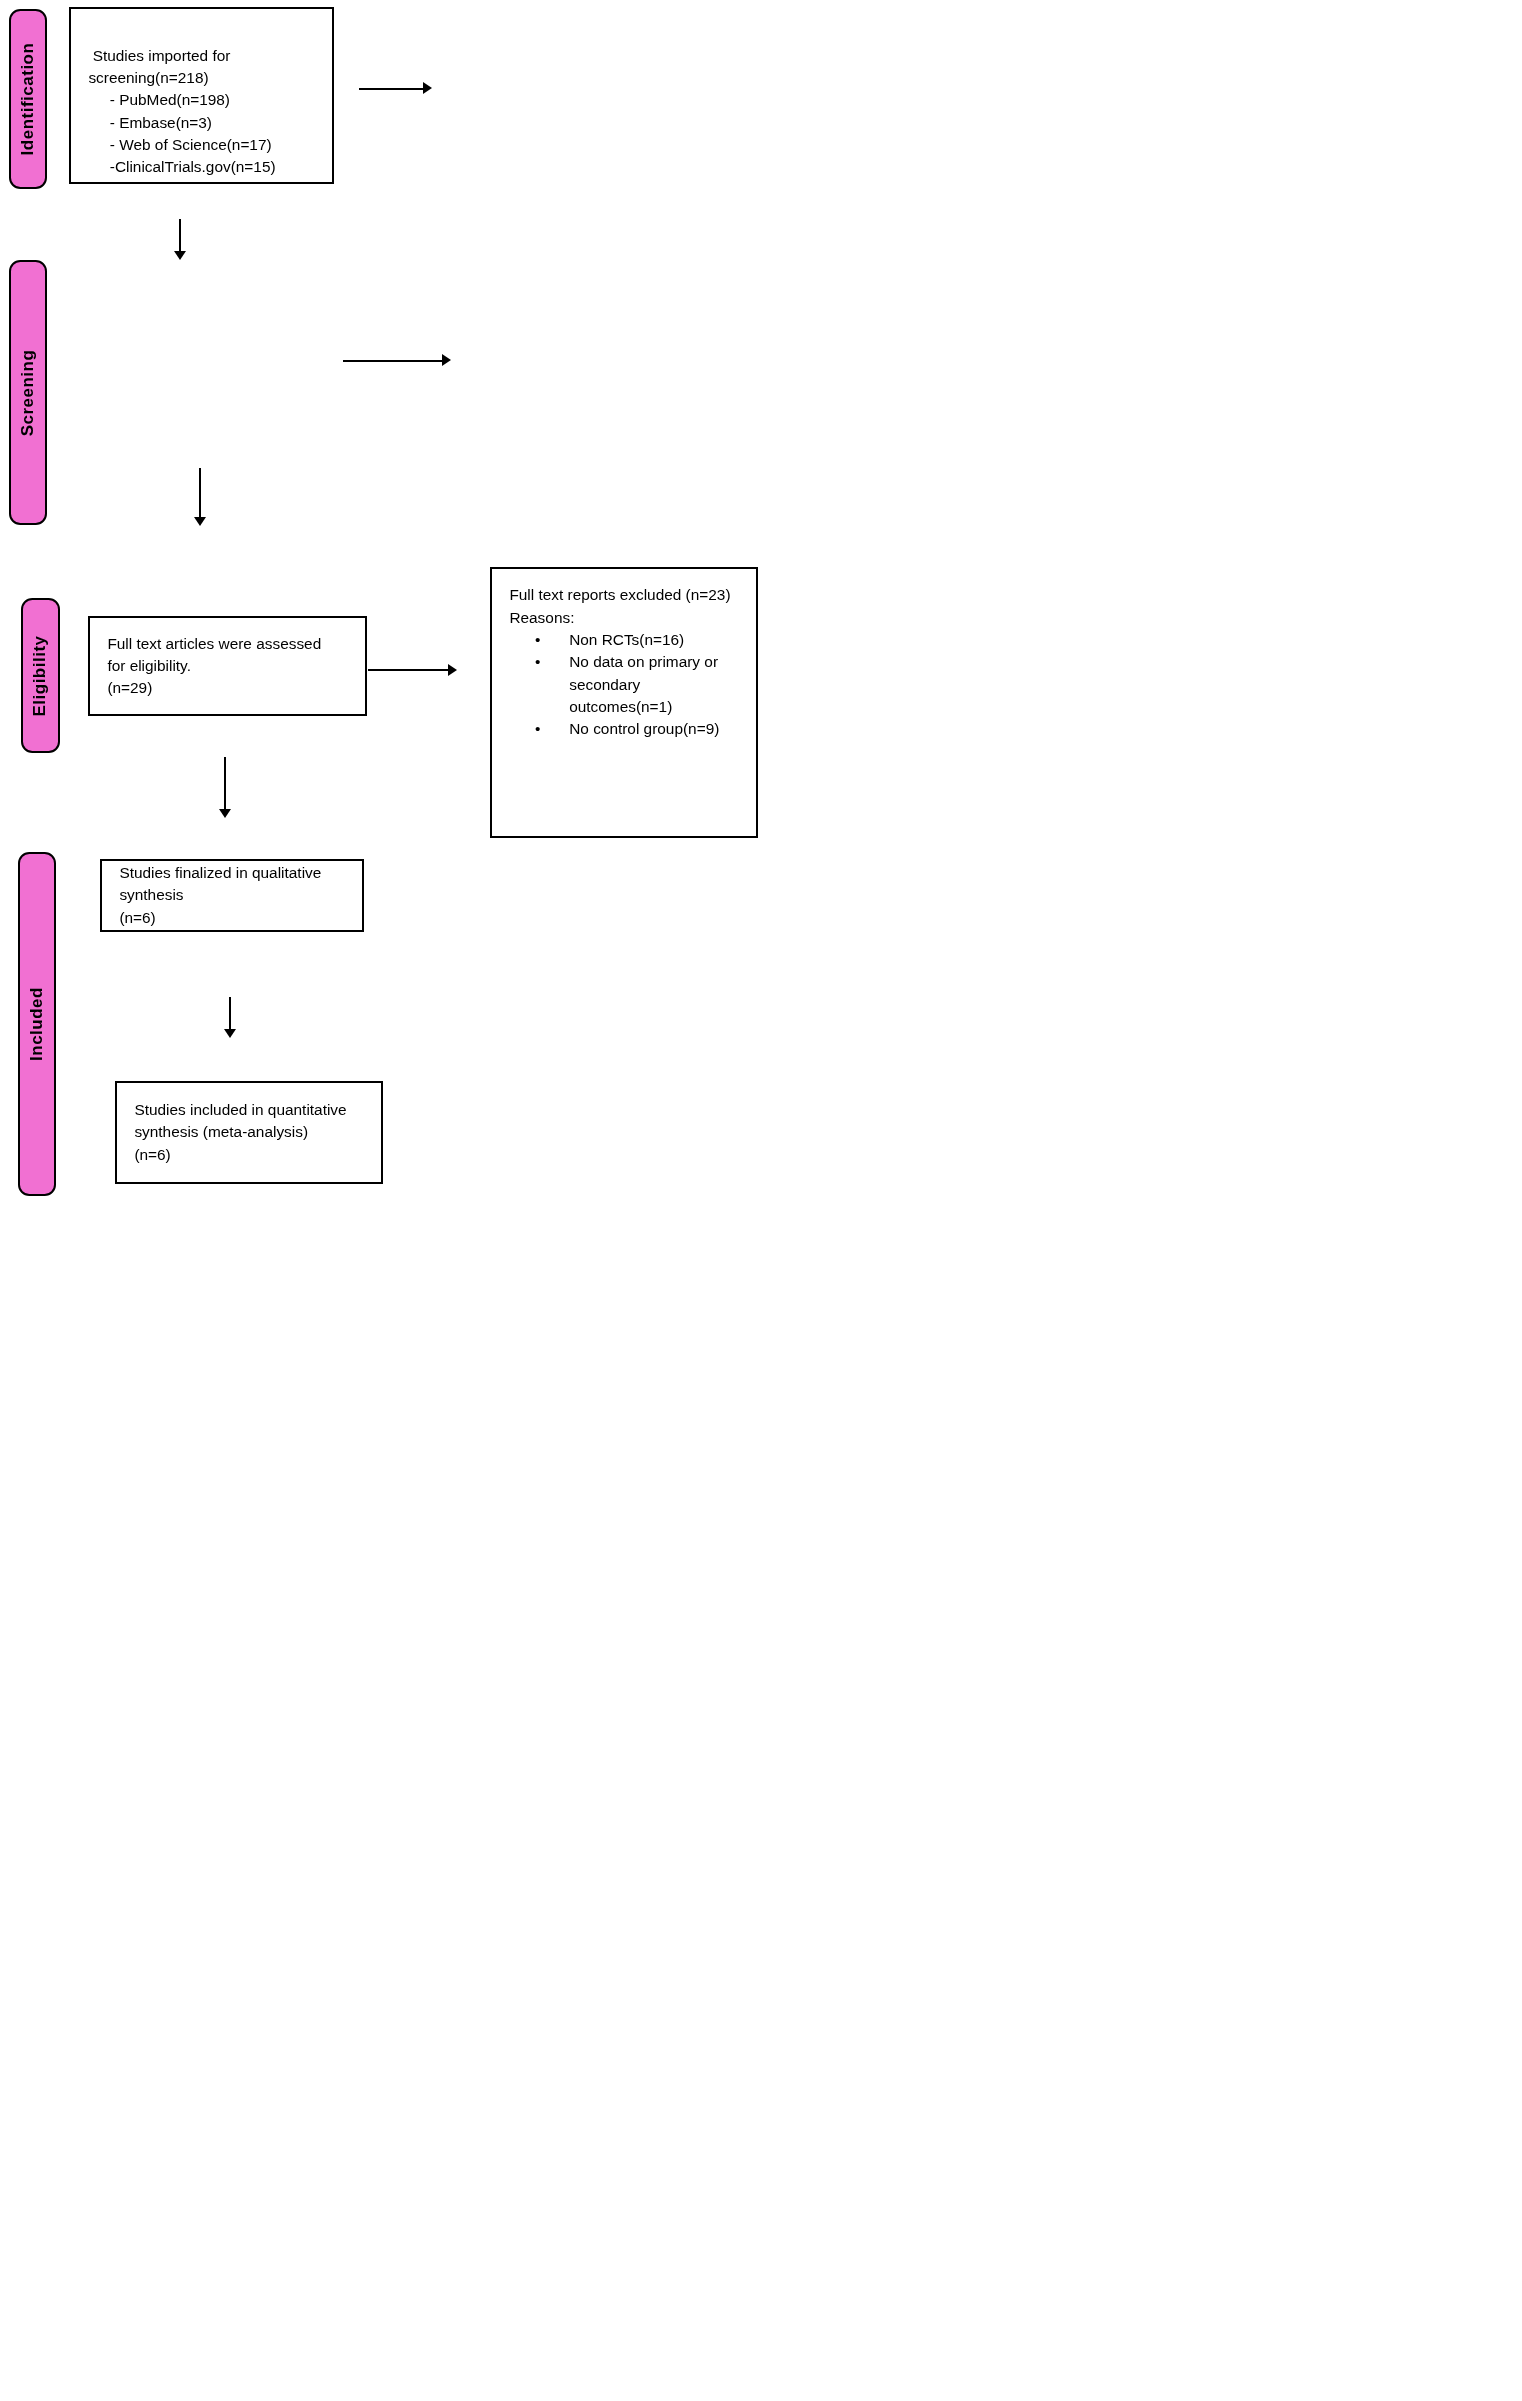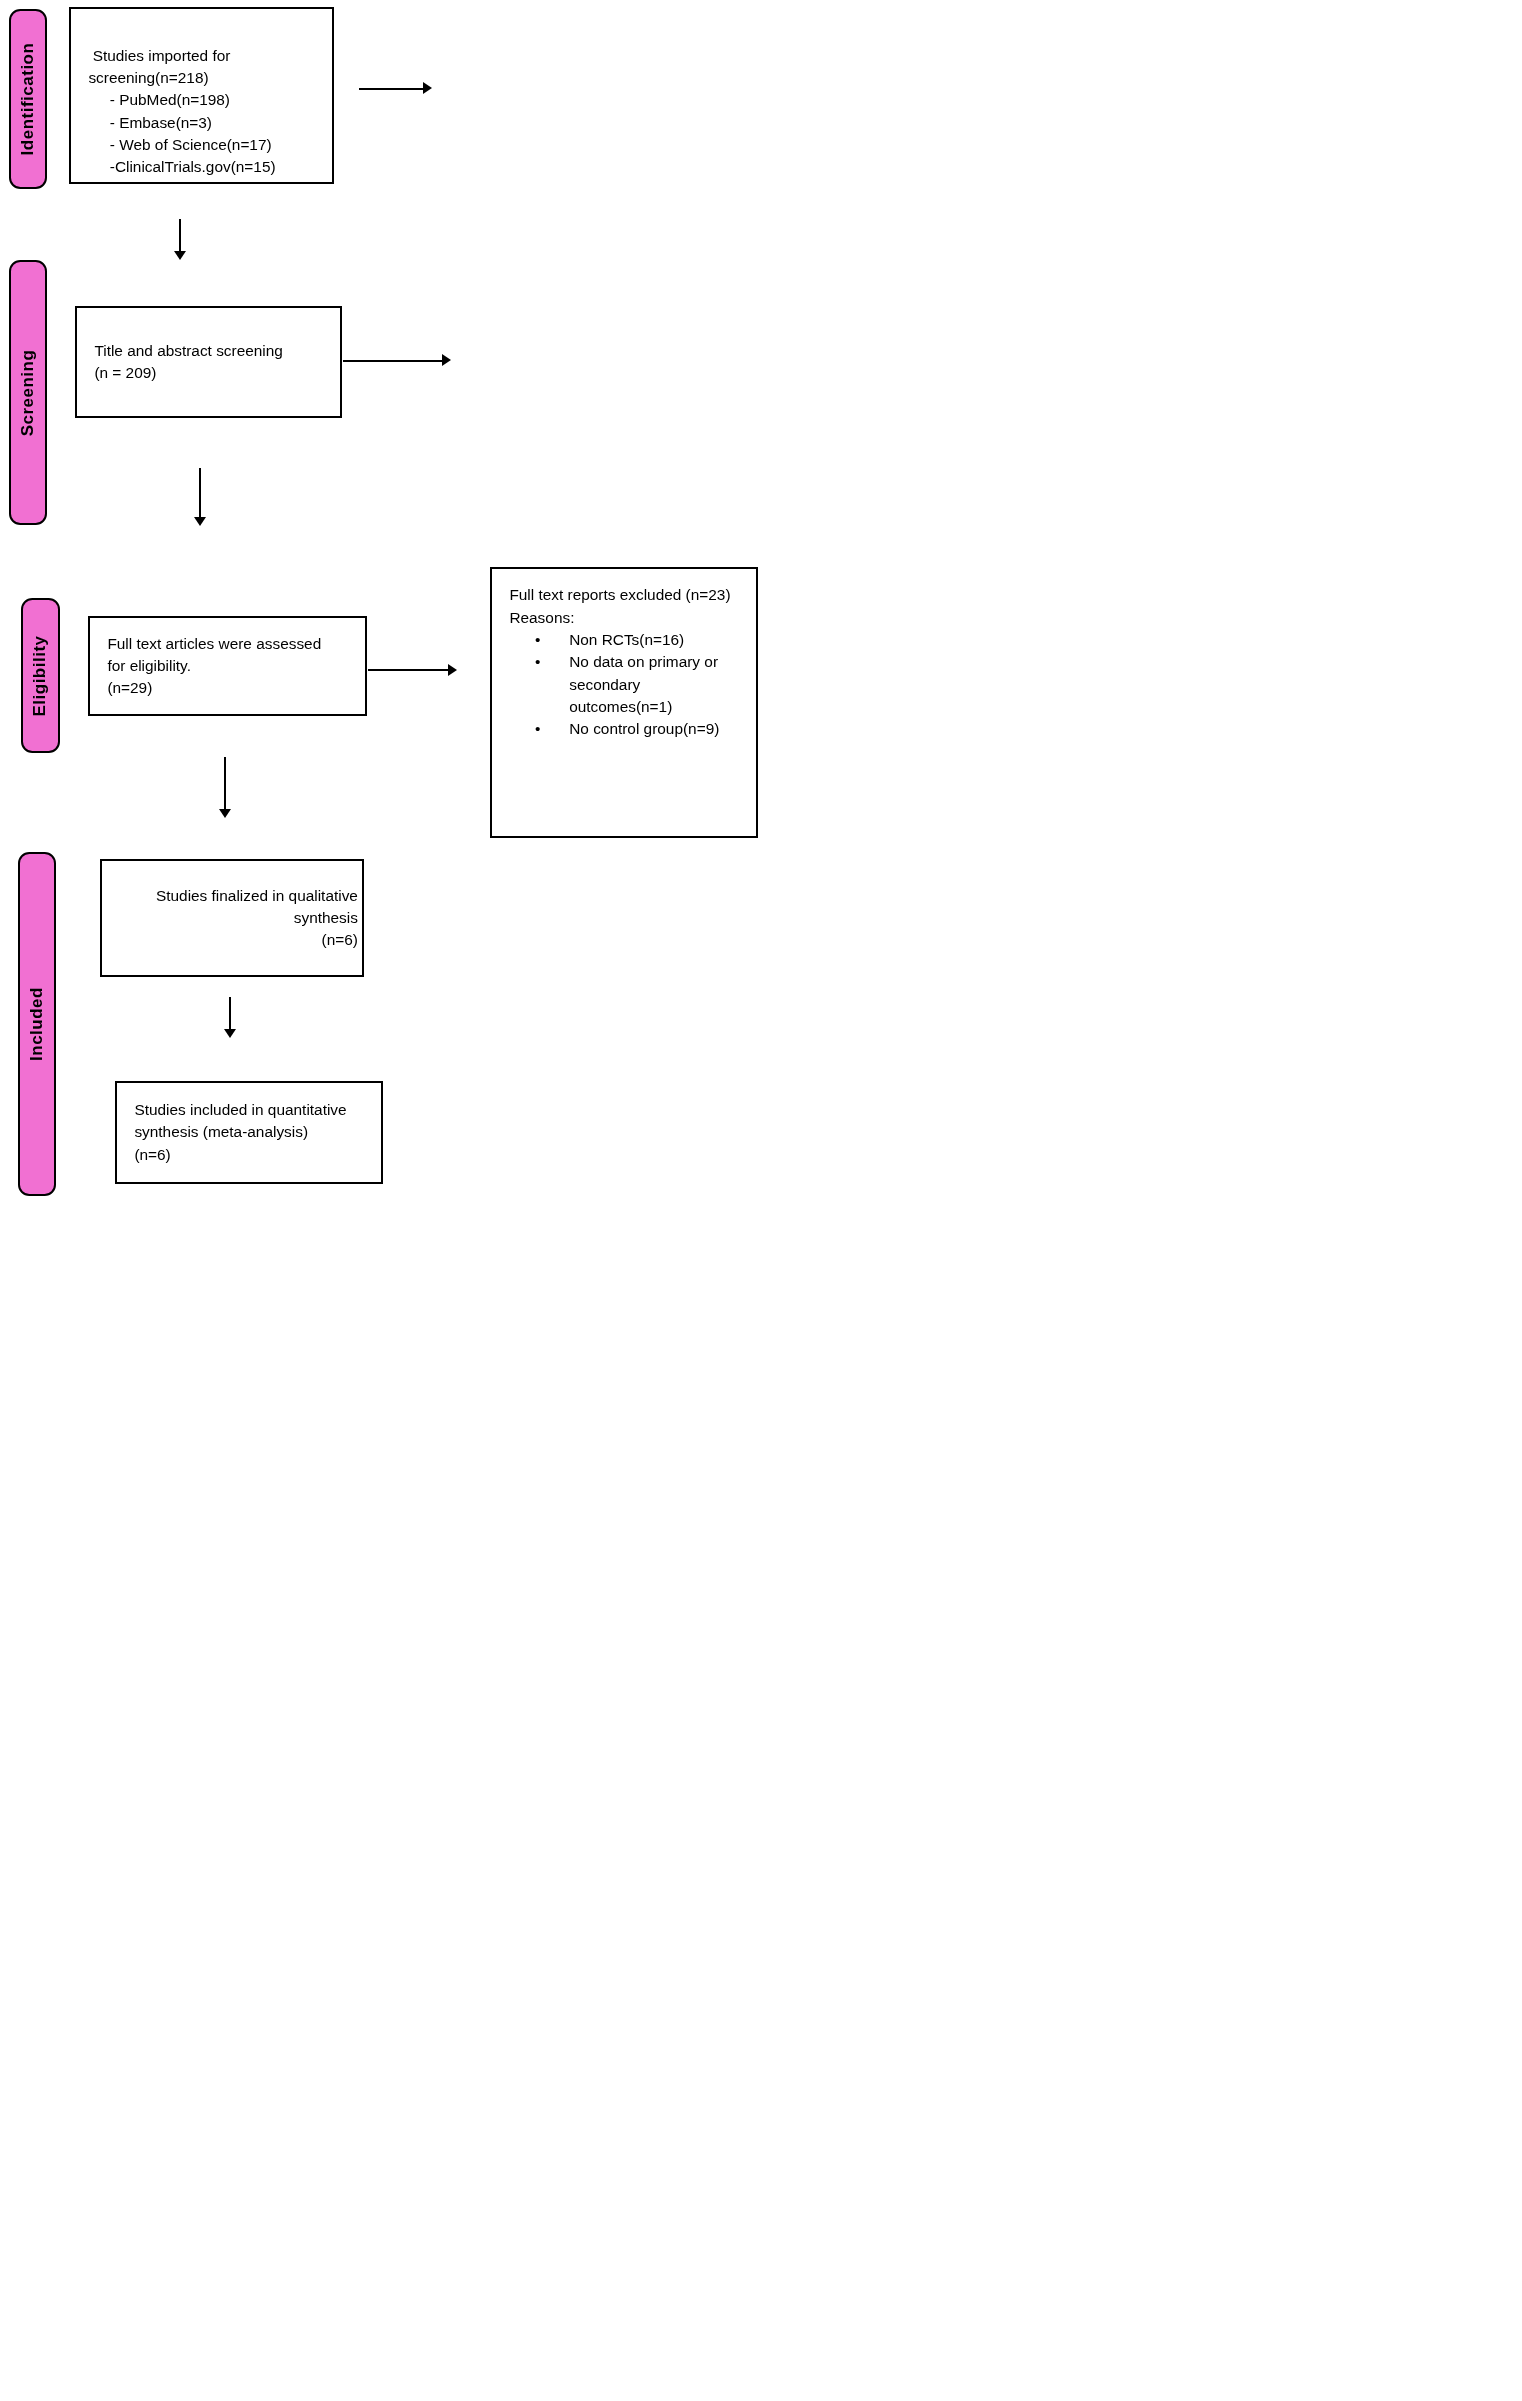--- a/index.html
+++ b/index.html
@@ -113,24 +113,20 @@
      -ClinicalTrials.gov(n=15)</div>
   </div>
 
   <div class="shaft-h" style="left:359px; top:88px; width:66px;"></div>
   <div class="head-right" style="left:423px; top:82px;"></div>
 
 
   <div class="shaft-v" style="left:179px; top:219px; height:32px;"></div>
   <div class="head-down" style="left:174px; top:251px;"></div>
 
-  <div class="fbox" style="left:75px; top:306px; width:267px; height:112px;">
-    <div class="btxt">Title and abstract screening
-(n = 209)</div>
-  </div>
 
   <div class="shaft-h" style="left:343px; top:360px; width:100px;"></div>
   <div class="head-right" style="left:442px; top:354px;"></div>
 
 
   <div class="shaft-v" style="left:199px; top:468px; height:49px;"></div>
   <div class="head-down" style="left:194px; top:517px;"></div>
 
   <div class="fbox" style="left:88px; top:616px; width:279px; height:100px;">
     <div class="btxt">Full text articles were assessed
@@ -158,21 +154,21 @@
       <div class="bullet-row">
         <span class="bullet-dot">•</span>
         <span class="bullet-text">No control group(n=9)</span>
       </div>
     </div>
   </div>
 
   <div class="shaft-v" style="left:224px; top:757px; height:52px;"></div>
   <div class="head-down" style="left:219px; top:809px;"></div>
 
-  <div class="fbox" style="left:100px; top:859px; width:264px; height:118px;text-align:right;">
+  <div class="fbox" style="left:100px; top:859px; width:264px; height:73px;">
     <div class="btxt">Studies finalized in qualitative
 synthesis
 (n=6)</div>
   </div>
 
   <div class="shaft-v" style="left:229px; top:997px; height:32px;"></div>
   <div class="head-down" style="left:224px; top:1029px;"></div>
 
   <div class="fbox" style="left:115px; top:1081px; width:268px; height:103px;">
     <div class="btxt">Studies included in quantitative

